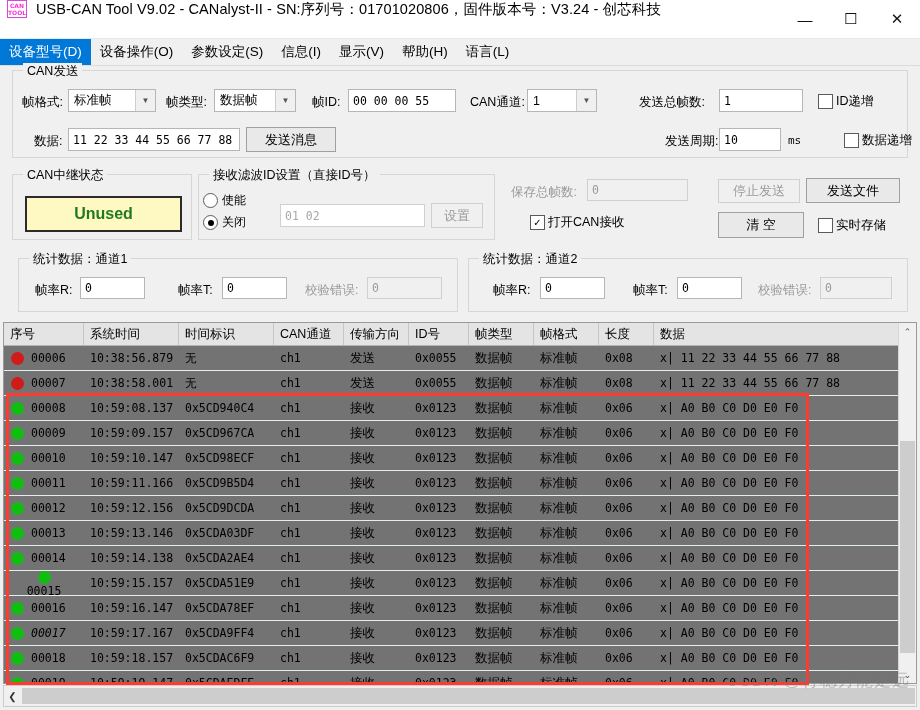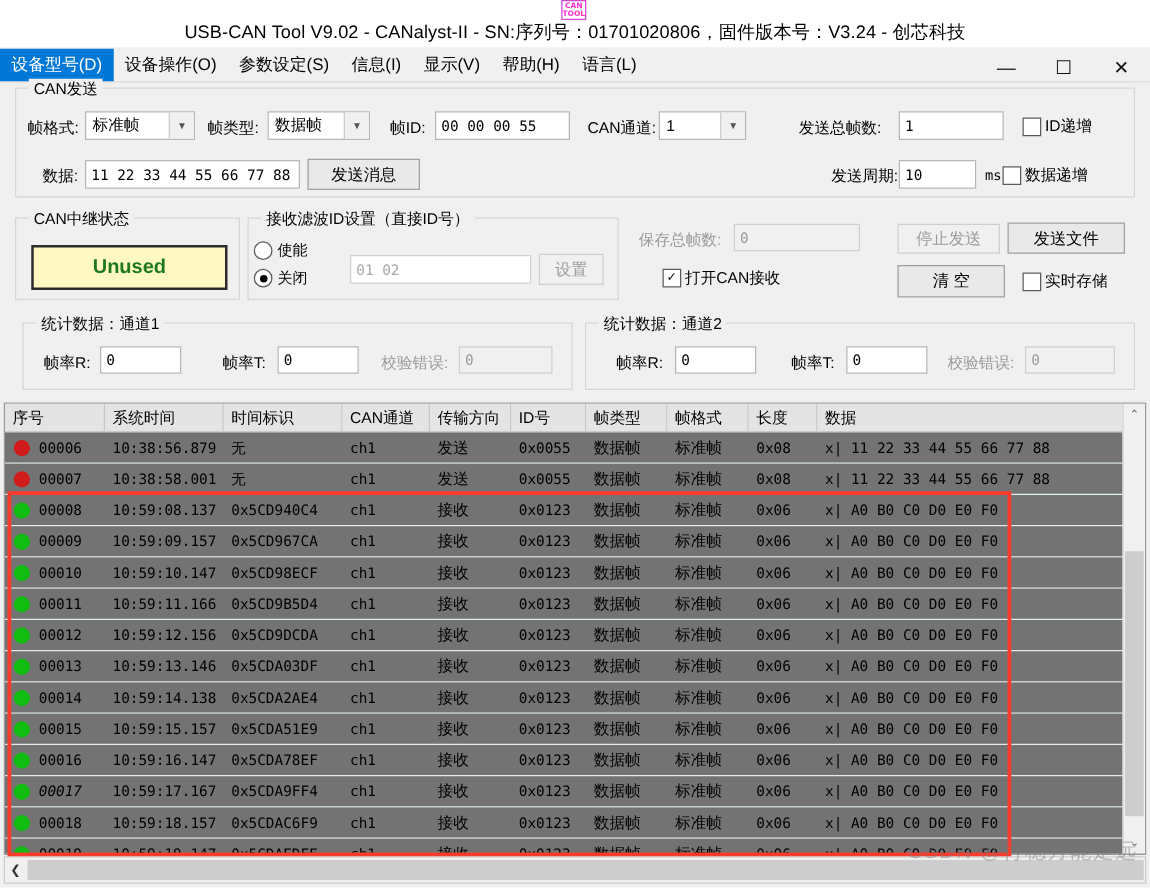--- a/index.html
+++ b/index.html
@@ -6,23 +6,22 @@
   body{
     width:920px;height:710px;
     background:#f0f0f0;
     font-family:"Liberation Sans","DejaVu Sans",sans-serif;
     font-size:12px;color:#000;
     overflow:hidden;
     position:relative;
   }
   
   .titlebar{
-    height:38px;background:#ffffff;display:flex;align-items:center;
+    height:38px;background:#ffffff;display:flex;
     border-bottom:1px solid #e8e8e8;
-    flex-direction:column;
   }
   .app-icon{
     width:20px;height:18px;margin-left:7px;margin-right:9px;
     background:#ffffff;border:1px solid #d44ad4;box-sizing:border-box;
     display:flex;flex-direction:column;align-items:center;justify-content:center;
     line-height:7px;
   }
   .app-icon i{font-style:normal;font-size:6px;color:#ff2fd0;letter-spacing:0px;font-weight:bold;font-family:"DejaVu Sans",sans-serif;}
   .title-text{font-size:14.5px;color:#000;letter-spacing:0.1px;white-space:nowrap;}
   .win-btns{margin-left:auto;display:flex;height:38px;}
@@ -151,21 +150,21 @@
   <span>ID递增</span>
 </div>
 
 <div class="lbl" style="position:absolute;left:34px;top:133px;">数据:</div>
 <div class="fld" style="position:absolute;left:68px;top:128px;width:172px;height:23px;">11 22 33 44 55 66 77 88</div>
 <div class="btn" style="position:absolute;left:246px;top:127px;width:90px;height:25px;">发送消息</div>
 
 <div class="lbl" style="position:absolute;left:665px;top:133px;">发送周期:</div>
 <div class="fld" style="position:absolute;left:719px;top:128px;width:62px;height:23px;">10</div>
 <div class="lbl" style="position:absolute;left:788px;top:134px;font-family:'DejaVu Sans Mono',monospace;font-size:11px;">ms</div>
-<div class="chk" style="position:absolute;left:802px;top:132px;">
+<div class="chk" style="position:absolute;left:844px;top:132px;">
   <span class="box"></span>
   <span>数据递增</span>
 </div>
 
 <div class="gbox" style="left:12px;top:174px;width:180px;height:66px;">
   <div class="legend">CAN中继状态</div>
 </div>
 <div style="position:absolute;left:25px;top:196px;width:153px;height:32px;border:2px solid #2b2b2b;background:#fef9c3;
             display:flex;align-items:center;justify-content:center;">
   <span style="color:#1f7a1f;font-size:16px;font-weight:bold;">Unused</span>
@@ -366,21 +365,21 @@
         <div class="td" style="width: 95px;">0x5CDA2AE4</div>
         <div class="td" style="width: 70px;">ch1</div>
         <div class="td cjk" style="width: 65px;">接收</div>
         <div class="td" style="width: 60px;">0x0123</div>
         <div class="td cjk" style="width: 65px;">数据帧</div>
         <div class="td cjk" style="width: 65px;">标准帧</div>
         <div class="td" style="width: 55px;">0x06</div>
         <div class="td" style="width: 245px;">x| A0 B0 C0 D0 E0 F0</div>
       </div>
       <div class="tr">
-        <div class="td" style="width: 80px; padding-left: 0px;">
+        <div class="td" style="width: 80px; padding-left: 0px; flex-direction: column;">
           <span class="dot green"></span>
           <span>00015</span>
         </div>
         <div class="td" style="width: 95px;">10:59:15.157</div>
         <div class="td" style="width: 95px;">0x5CDA51E9</div>
         <div class="td" style="width: 70px;">ch1</div>
         <div class="td cjk" style="width: 65px;">接收</div>
         <div class="td" style="width: 60px;">0x0123</div>
         <div class="td cjk" style="width: 65px;">数据帧</div>
         <div class="td cjk" style="width: 65px;">标准帧</div>

